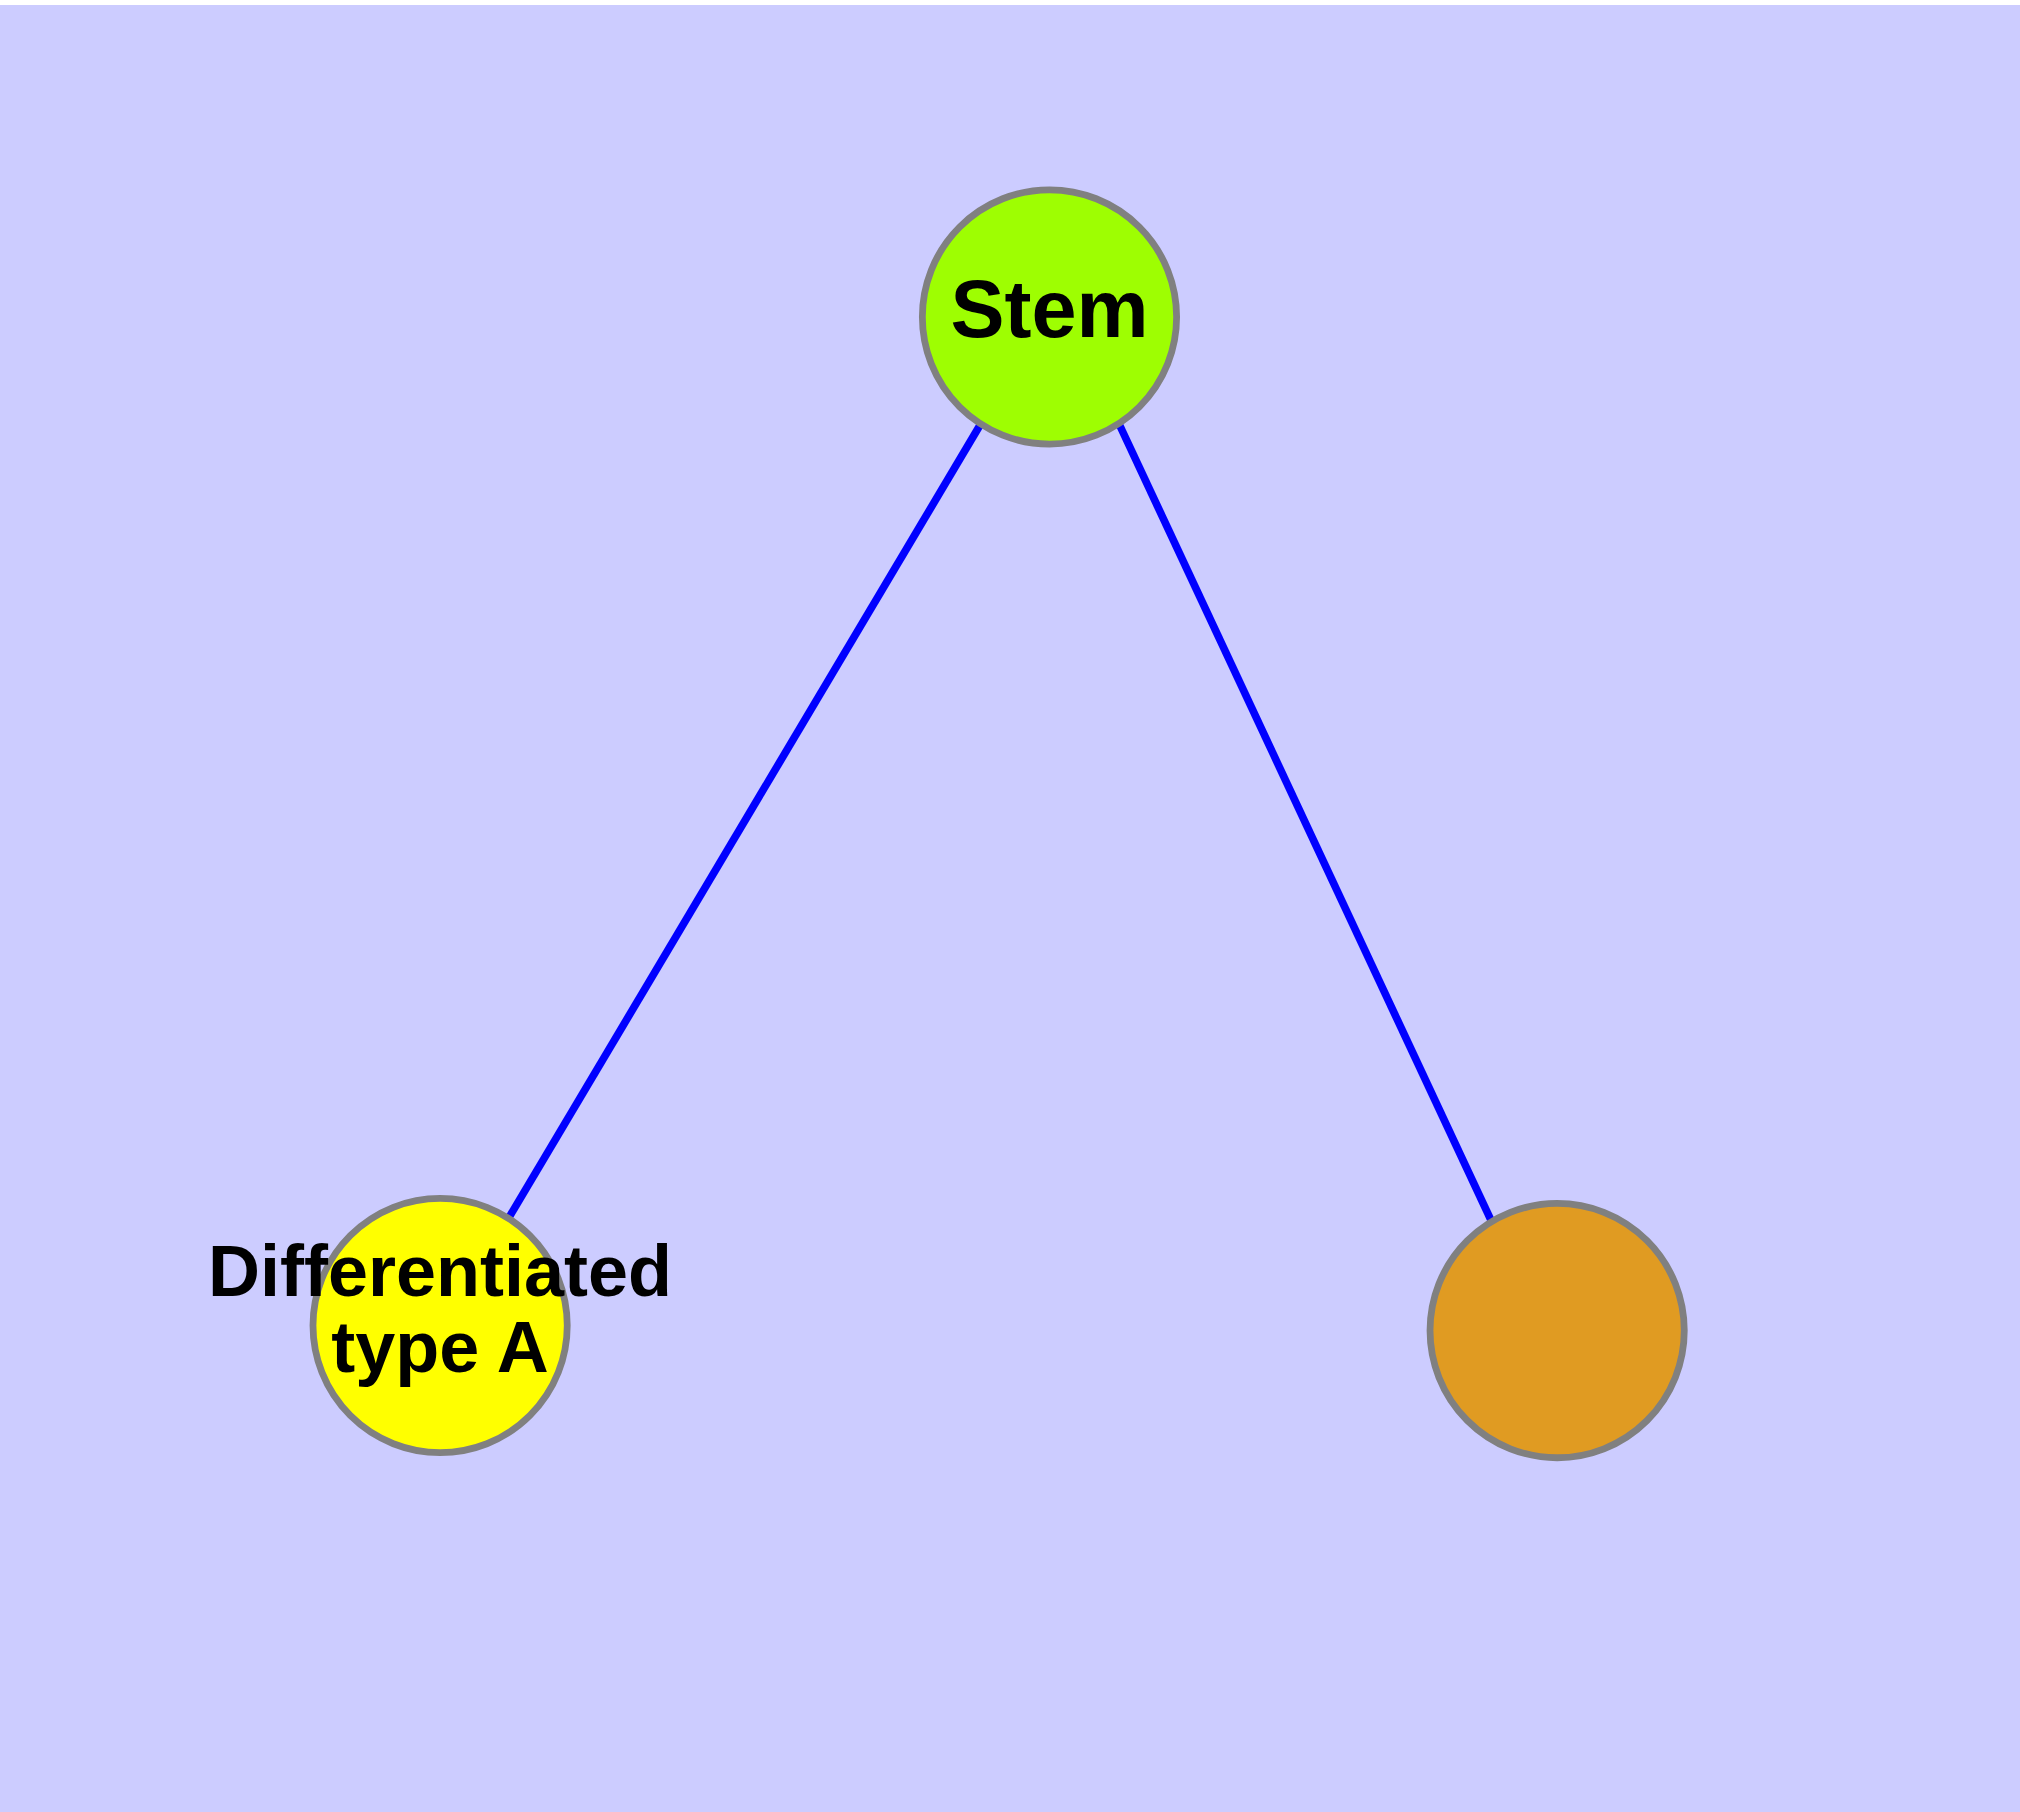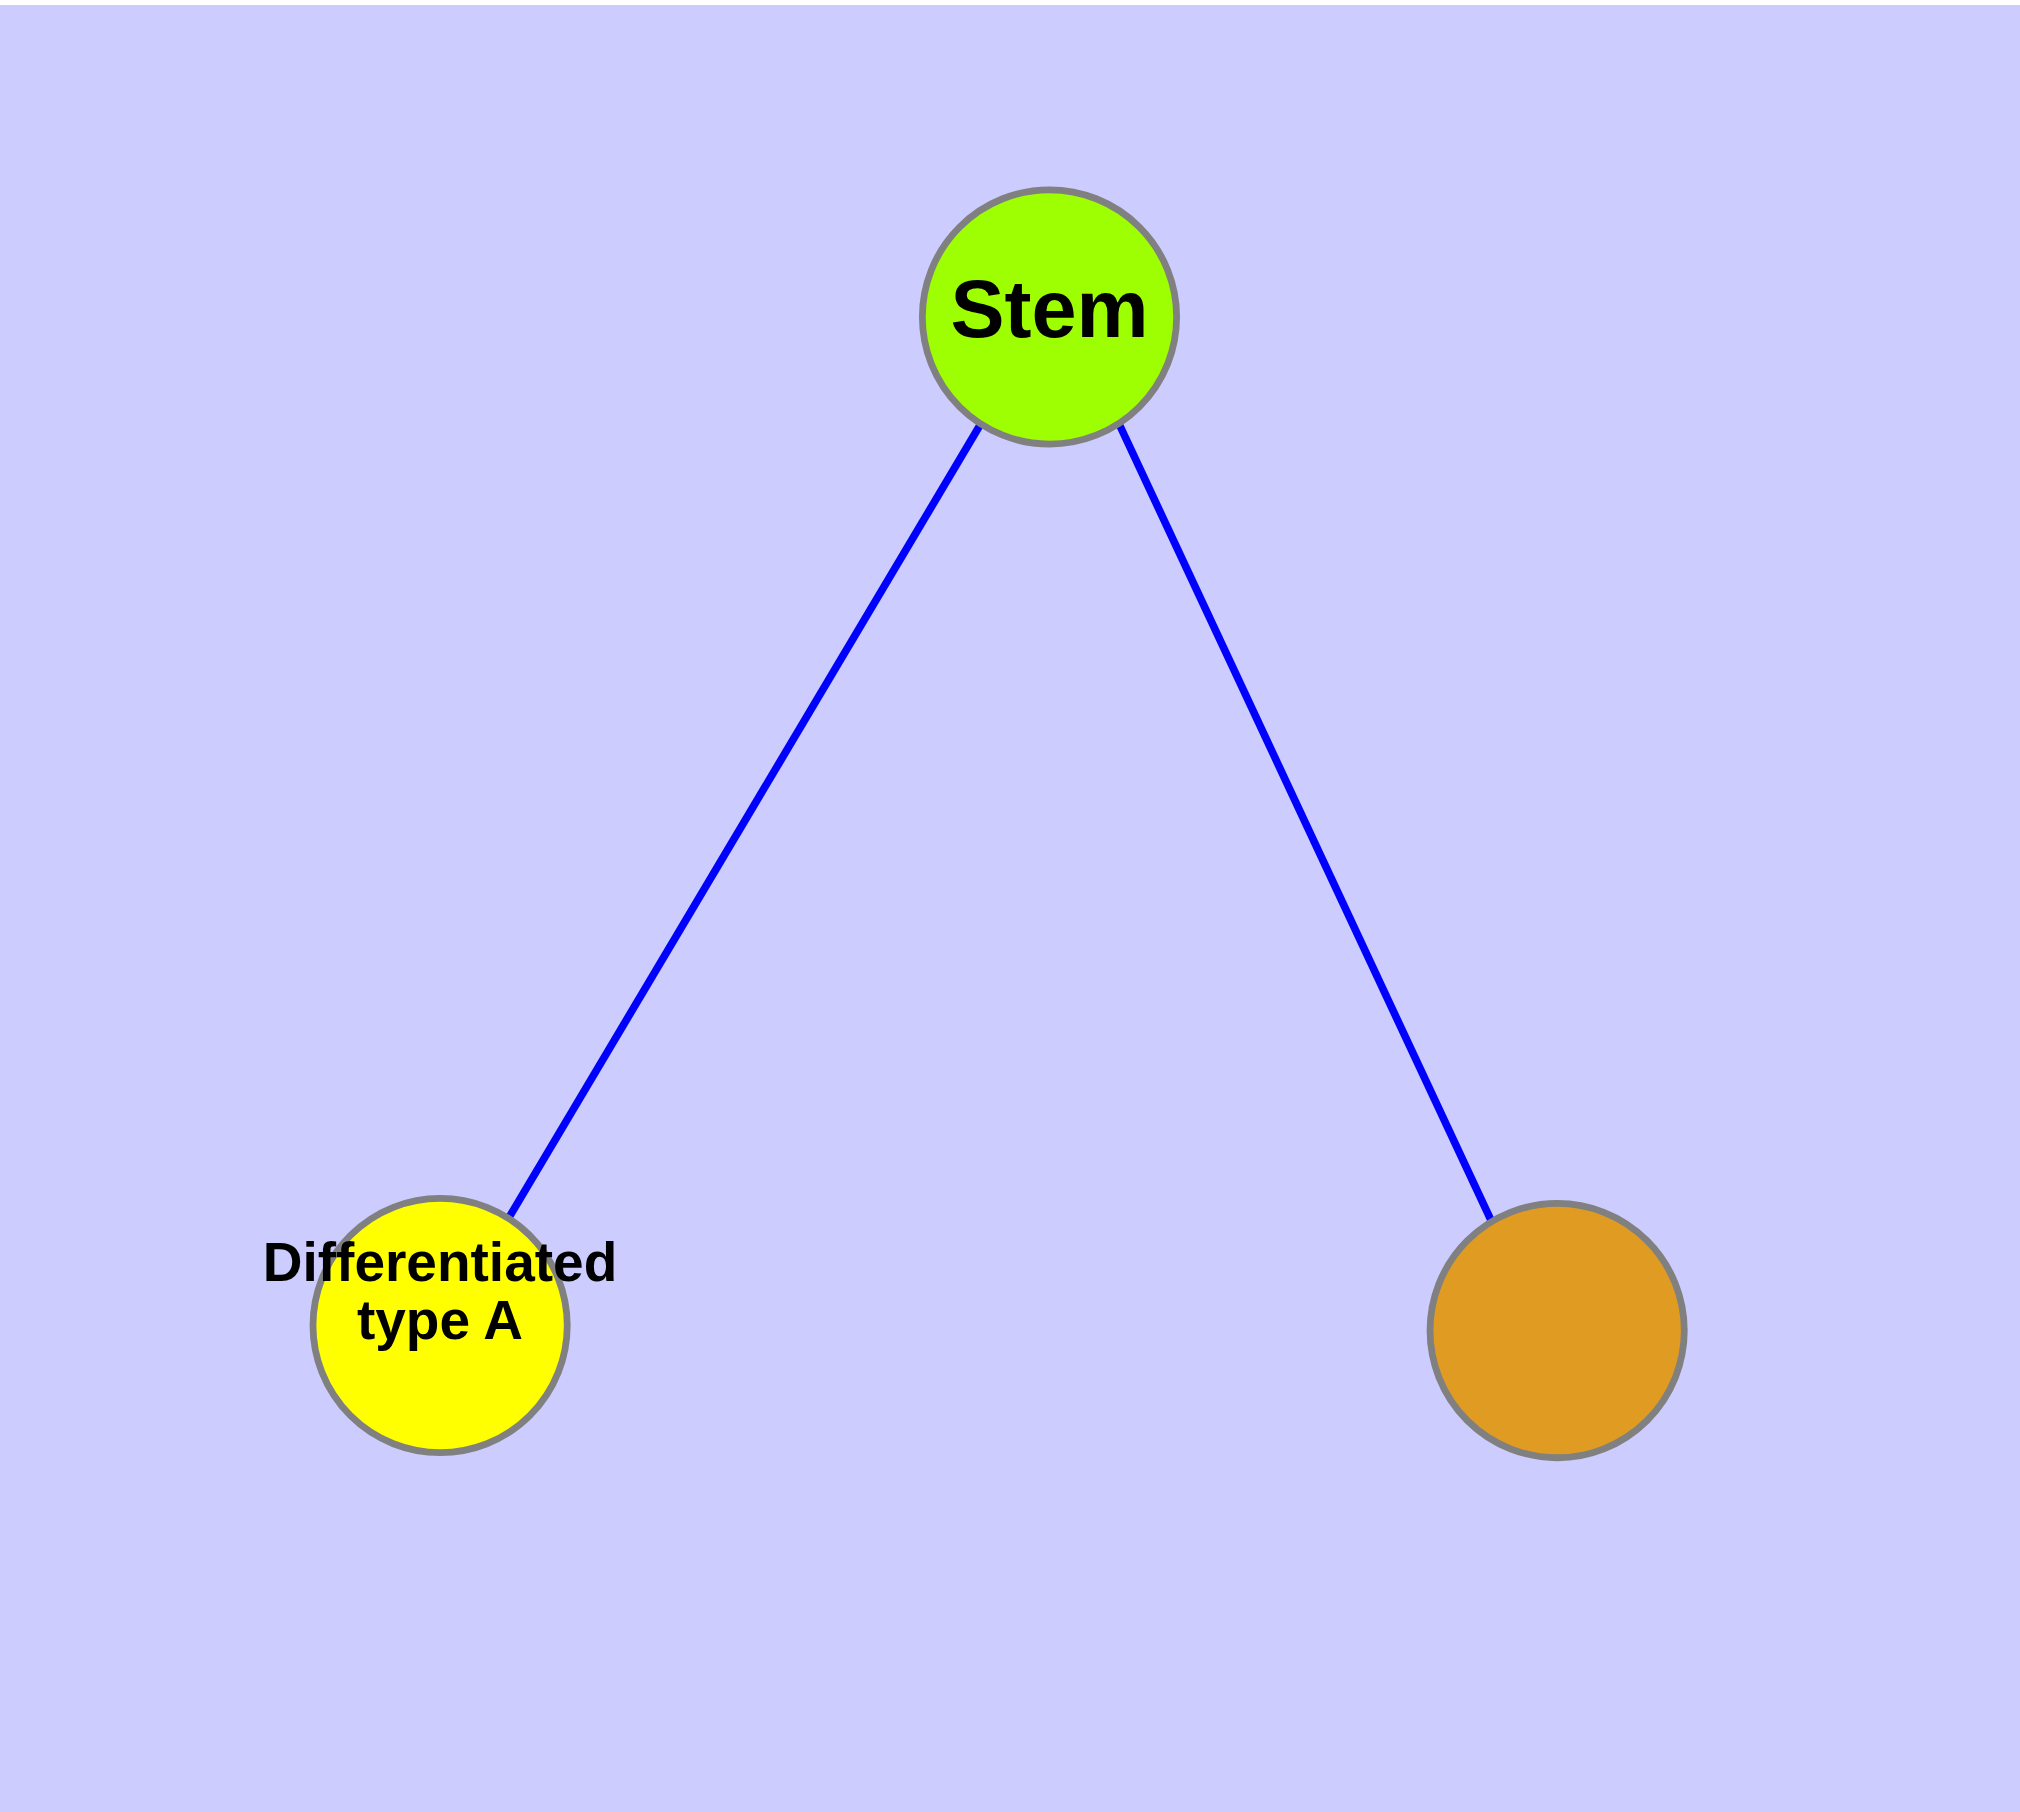--- a/index.html
+++ b/index.html
@@ -42,21 +42,21 @@
   #label-stem {
     left: 795px;
     top: 254px;
     width: 509px;
     font-size: 81px;
   }
   #label-type-a {
     left: 101px;
     top: 1217px;
     width: 678px;
-    font-size: 55px;
+    font-size: 72px;
   }
   #label-type-b {
     left: 1218px;
     top: 1222px;
     width: 678px;
     font-size: 81px;
   }
 </style>
 </head>
 <body>

